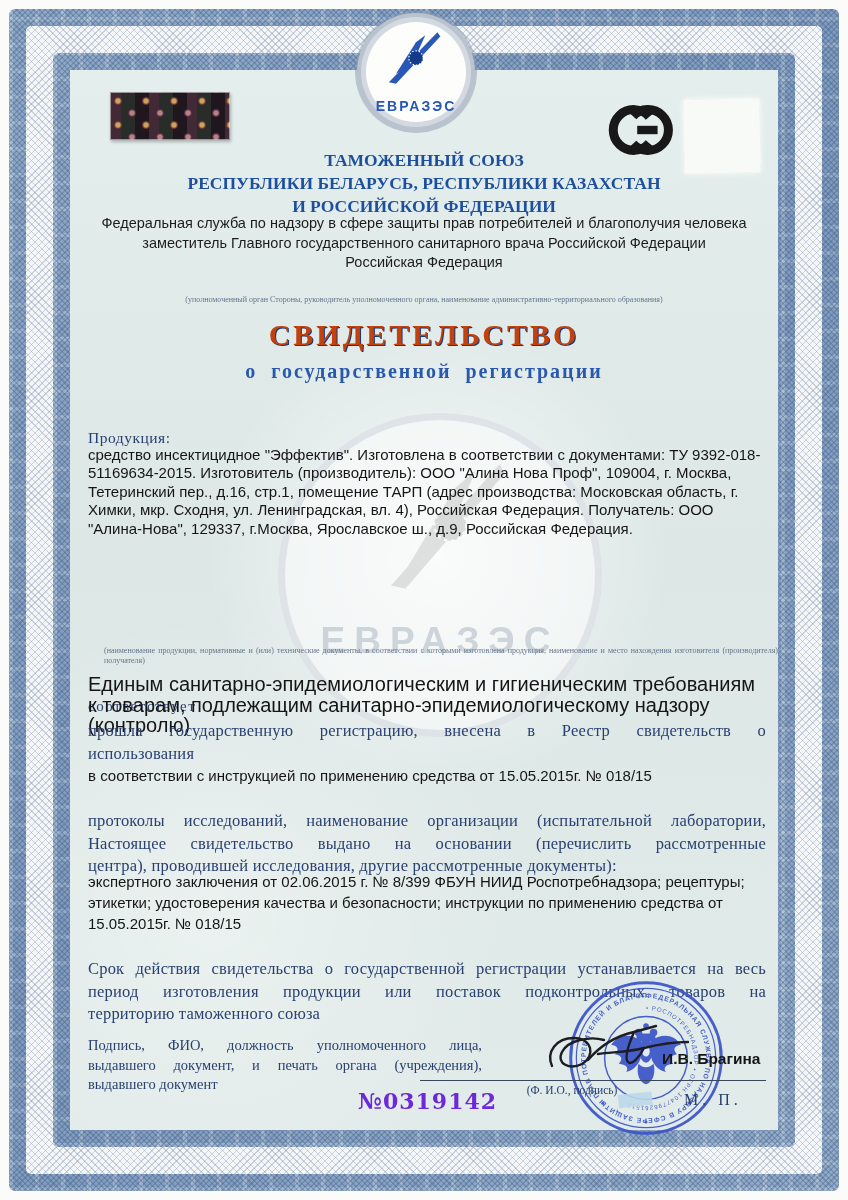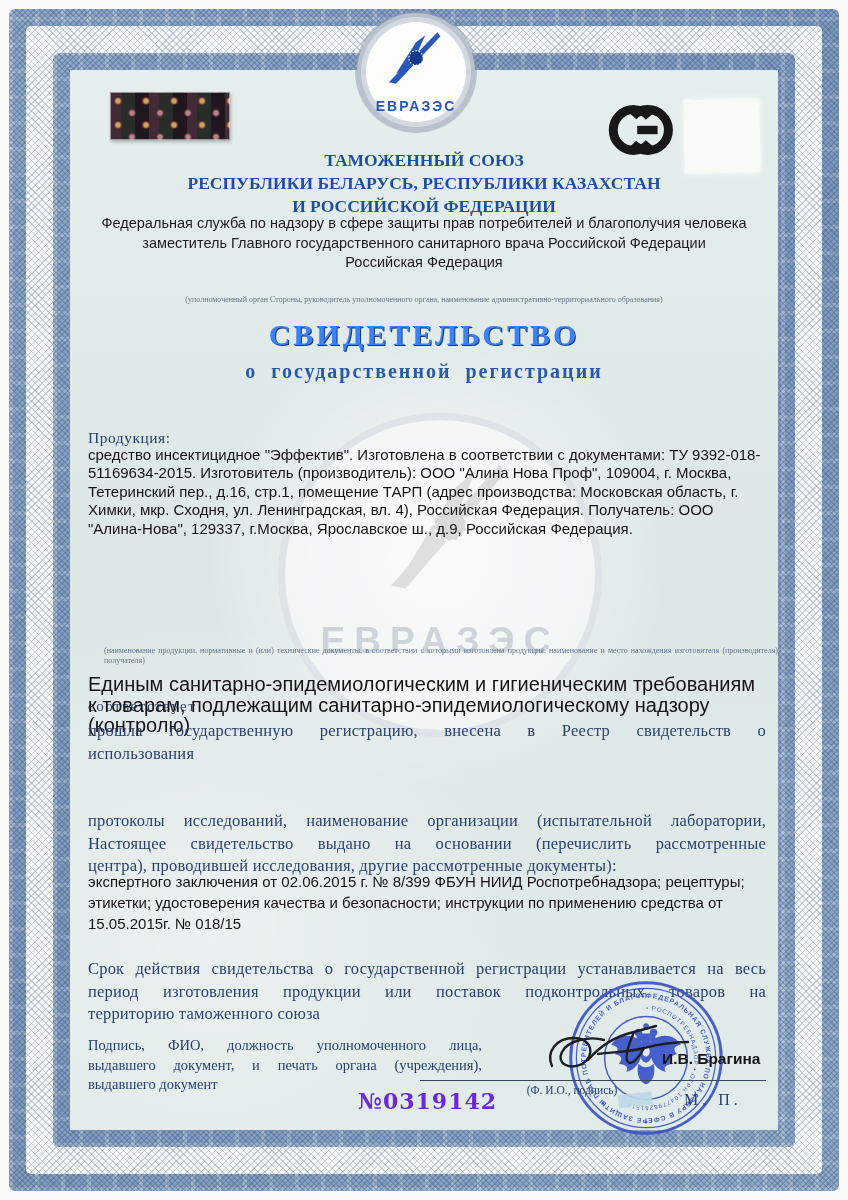--- a/index.html
+++ b/index.html
@@ -52,21 +52,21 @@
   
   .se-mark{left:600px;top:102px;}
   .white-patch{left:684px;top:99px;width:76px;height:74px;background:rgba(249,251,248,.9);transform:rotate(-1deg);box-shadow:0 0 6px rgba(255,255,255,.9);}
   
   .hdr{left:85px;width:678px;color:#1d4f9e;font-weight:bold;}
   .hdr .h1{font-size:17.5px;line-height:23px;}
   .auth{left:85px;top:214px;width:678px;font-family:"Liberation Sans",sans-serif;color:#1c1c1c;font-size:14.5px;line-height:19.5px;}
   .cap{color:#63748c;font-size:8px;line-height:10px;}
   .cap1{left:120px;top:295px;width:608px;}
   .cap2{left:88px;top:646px;width:676px;text-align:justify;margin-left:16px;}
-  .title-main{left:85px;top:318px;width:678px;font-size:30px;font-weight:bold;color:#3b82f6;letter-spacing:3px;text-shadow:1px 1px 0 #16397c;}
+  .title-main{left:85px;top:318px;width:678px;font-size:30px;font-weight:bold;color:#c2410c;letter-spacing:3px;text-shadow:1px 1px 0 #16397c;}
   .title-sub{left:85px;top:360px;width:678px;font-size:20px;font-weight:bold;color:#2a58ac;letter-spacing:2px;word-spacing:7px;}
   .navy{color:#2a4070;}
   .typed{font-family:"Liberation Sans",sans-serif;color:#151515;}
   .numrow{top:396px;left:88px;width:680px;font-size:16px;}
   .prodlabel{left:88px;top:429px;font-size:15.5px;letter-spacing:.5px;}
   .prodtext{left:88px;top:446px;width:682px;font-size:15px;line-height:18.4px;}
   .lead{left:88px;top:698px;font-size:15px;letter-spacing:1.5px;}
   .comp{left:88px;top:674px;width:680px;font-size:20px;line-height:20.5px;}
   .para{width:678px;left:88px;font-size:16.5px;line-height:22.5px;letter-spacing:.2px;}
   .jline{text-align:justify;text-align-last:justify;}
@@ -156,20 +156,21 @@
 
   <div class="abs cap cap2">(наименование продукции, нормативные и (или) технические документы, в соответствии с которыми изготовлена продукция, наименование и место нахождения изготовителя (производителя), получателя)</div>
 
   <div class="abs navy lead">соответствует</div>
   <div class="abs typed comp">Единым санитарно-эпидемиологическим и гигиеническим требованиям к товарам, подлежащим санитарно-эпидемиологическому надзору (контролю)</div>
 
   <div class="abs navy para" style="top:720px;">
     <div class="jline">прошла государственную регистрацию, внесена в Реестр свидетельств о</div>
     <div>использования</div>
   </div>
+  <div class="abs typed instr">в соответствии с инструкцией по применению средства от 15.05.2015г. № 018/15</div>
 
   <div class="abs navy para" style="top:810px;">
     <div class="jline">протоколы исследований, наименование организации (испытательной лаборатории,</div>
     <div class="jline">Настоящее свидетельство выдано на основании (перечислить рассмотренные</div>
     <div>центра), проводившей исследования, другие рассмотренные документы):</div>
   </div>
   <div class="abs typed docs">экспертного заключения от 02.06.2015 г. № 8/399 ФБУН НИИД Роспотребнадзора; рецептуры; этикетки; удостоверения качества и безопасности; инструкции по применению средства от 15.05.2015г. № 018/15</div>
 
   <div class="abs navy para" style="top:958px;">
     <div class="jline">Срок действия свидетельства о государственной регистрации устанавливается на весь</div>

